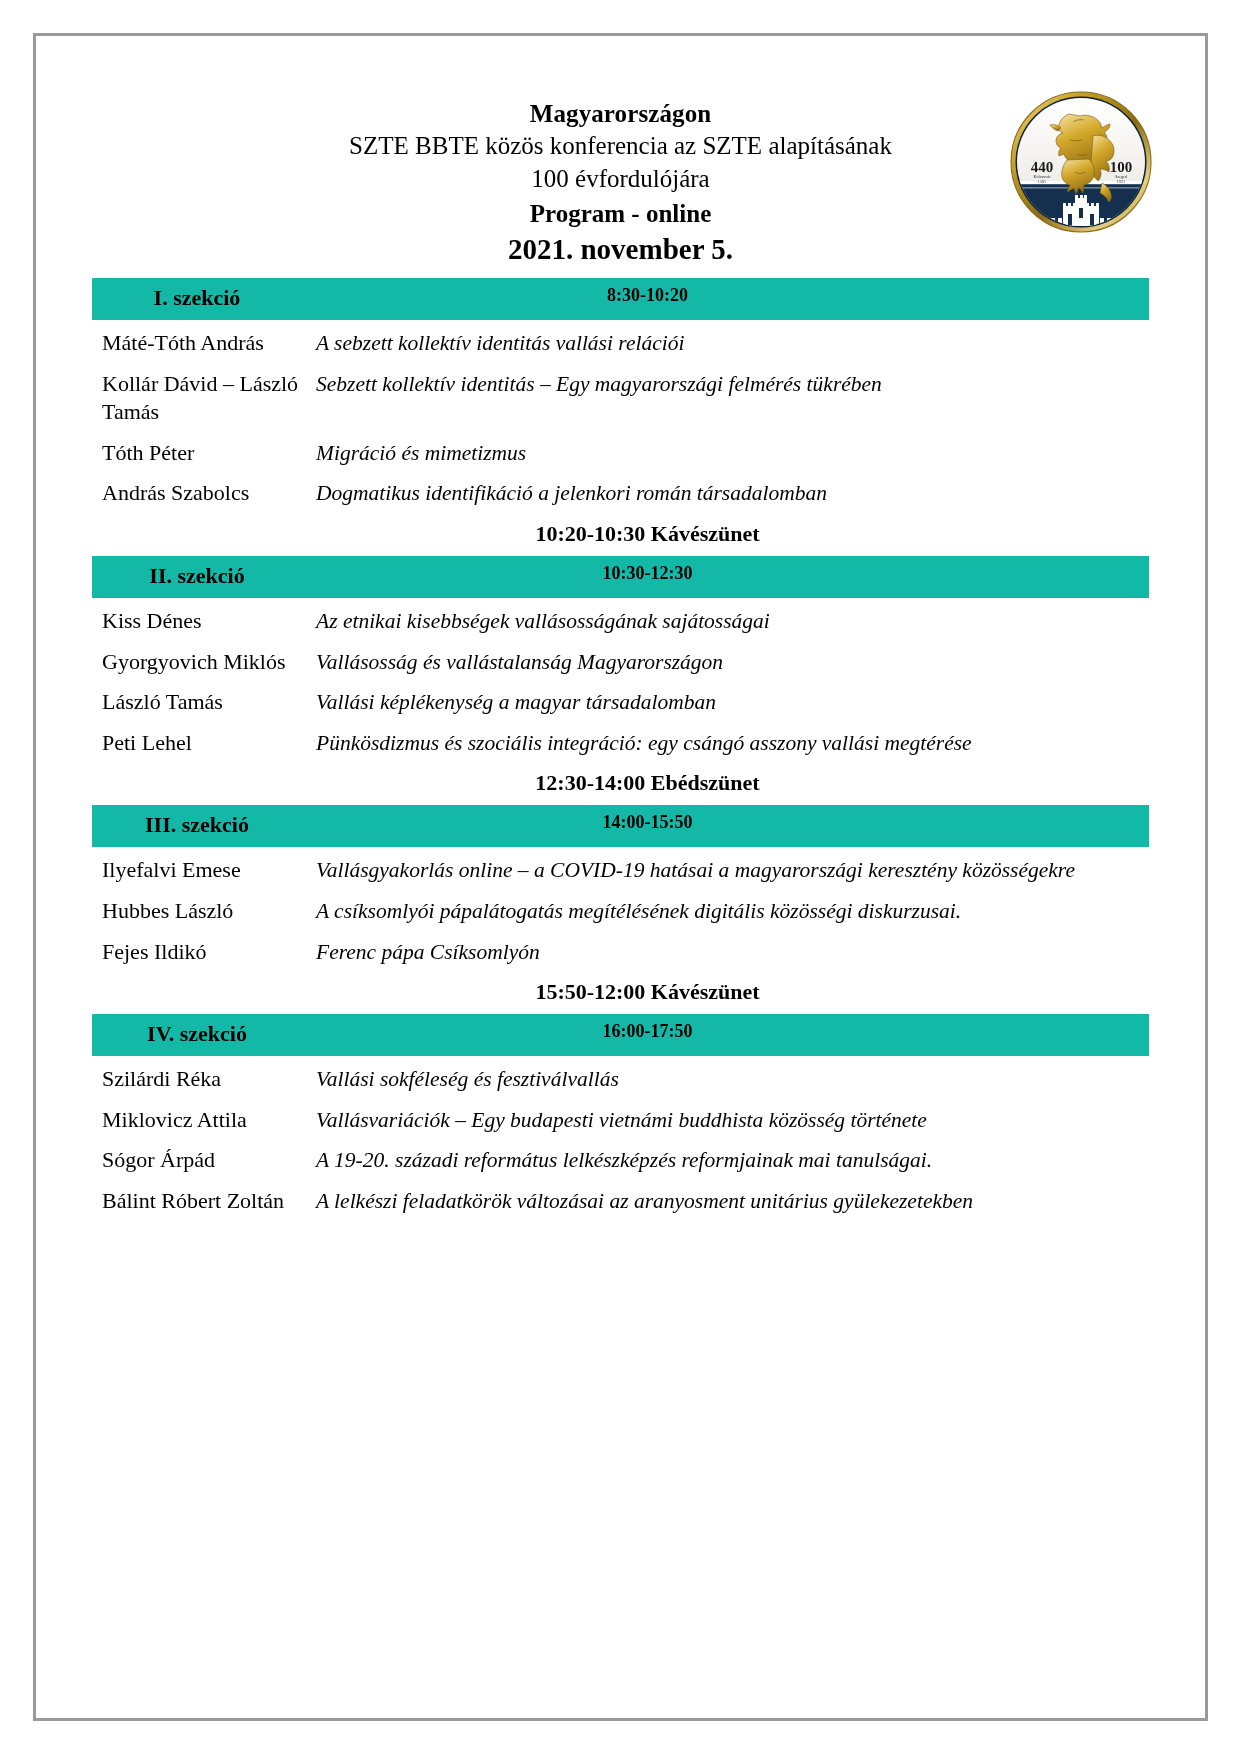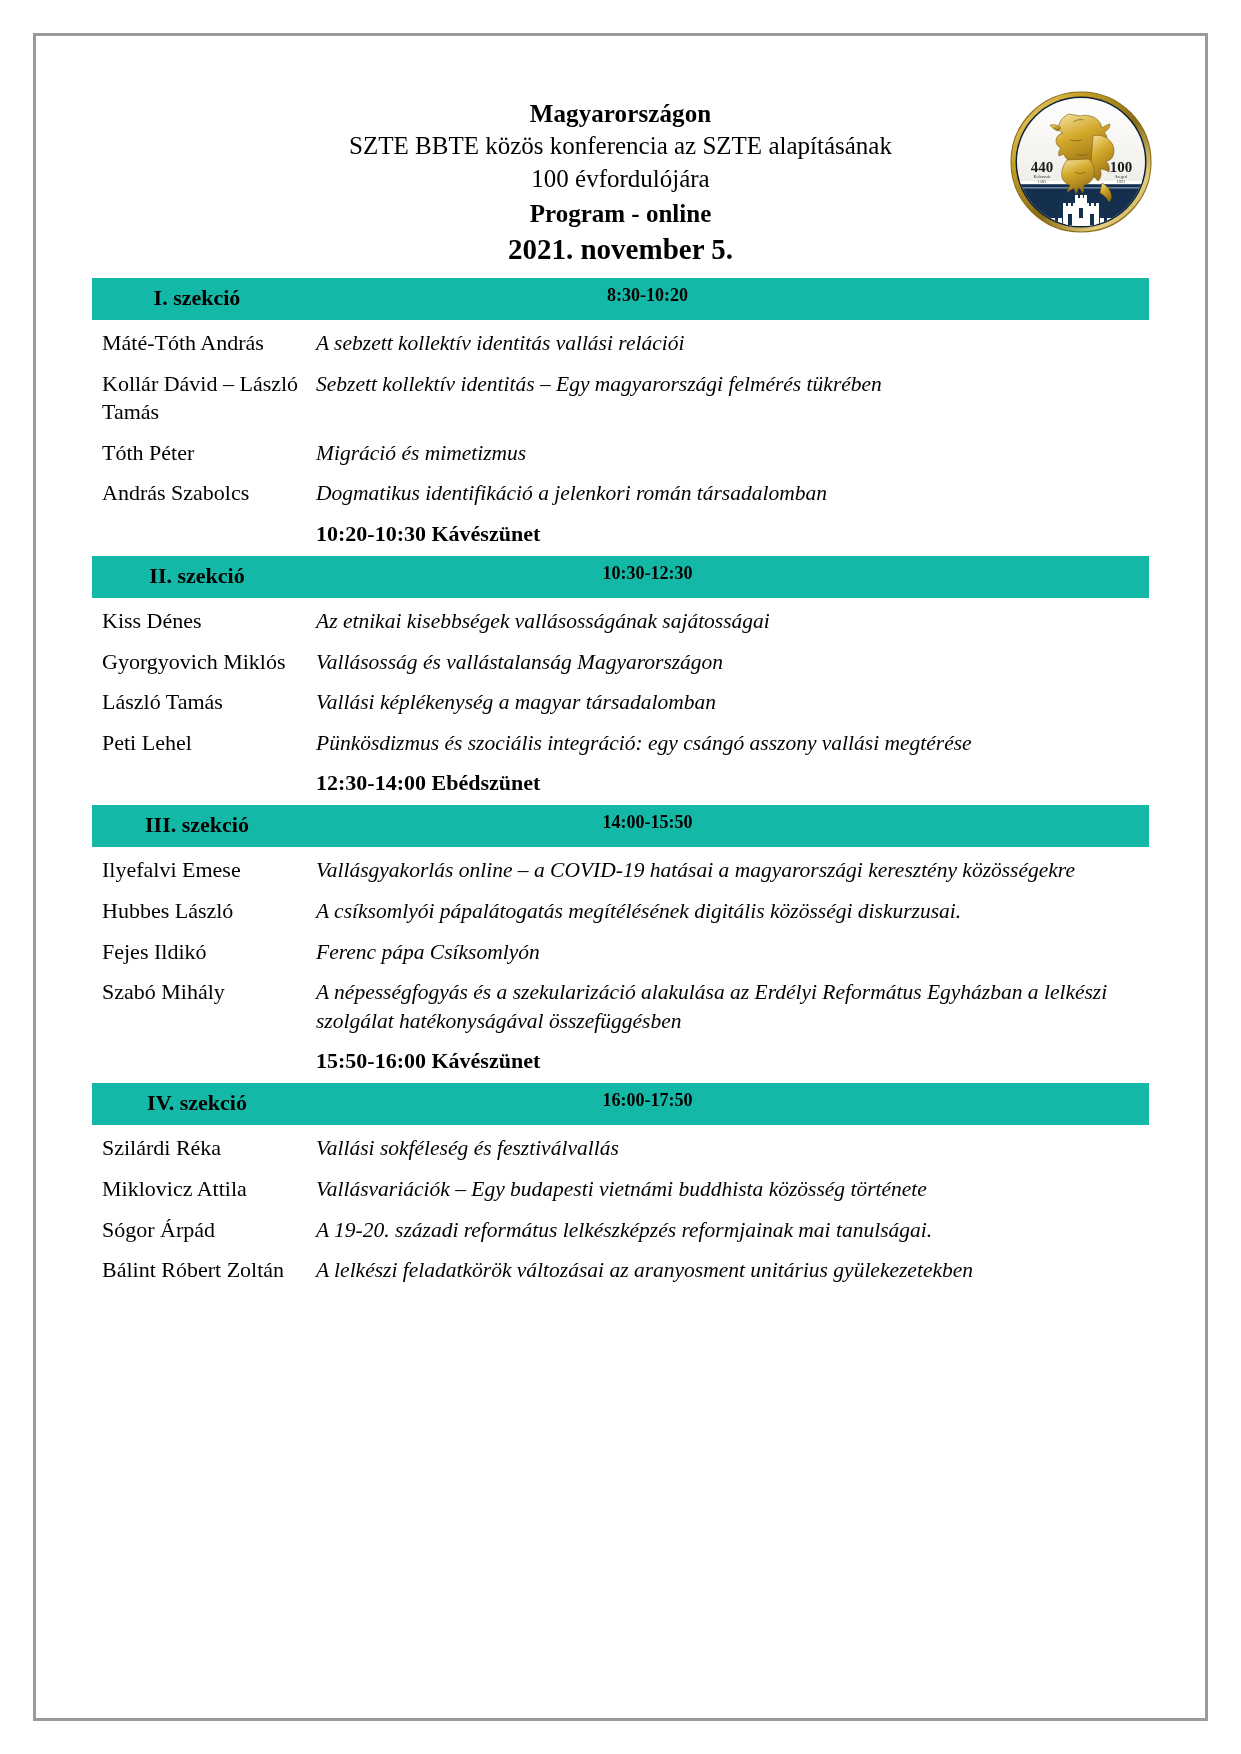--- a/index.html
+++ b/index.html
@@ -125,21 +125,21 @@
     padding-right: 6px !important;
   }
 
   .break-row td {
     padding-top: 10px;
     padding-bottom: 9px;
   }
   .break-text {
     font-size: 22px;
     font-weight: bold;
-    text-align: left;
+    text-align: center;
     padding-right: 170px !important;
   }
 </style>
 </head>
 <body>
 
 <div class="page-frame">
   <div class="page-inner">
 
     <div class="doc-header">
@@ -304,27 +304,23 @@
             <td class="talk-title">Vallásgyakorlás online – a COVID-19 hatásai a magyarországi keresztény közösségekre</td>
           </tr>
           <tr class="talk-row">
             <td class="speaker">Hubbes László</td>
             <td class="talk-title">A csíksomlyói pápalátogatás megítélésének digitális közösségi diskurzusai.</td>
           </tr>
           <tr class="talk-row">
             <td class="speaker">Fejes Ildikó</td>
             <td class="talk-title">Ferenc pápa Csíksomlyón</td>
           </tr>
-          <tr class="talk-row">
-            <td class="speaker">Szabó Mihály</td>
-            <td class="talk-title">A népességfogyás és a szekularizáció alakulása az Erdélyi Református Egyházban a lelkészi szolgálat hatékonyságával összefüggésben</td>
-          </tr>
           <tr class="break-row">
             <td></td>
-            <td class="break-text">15:50-16:00 Kávészünet</td>
+            <td class="break-text">15:50-12:00 Kávészünet</td>
           </tr>
           <tr class="section-row">
             <td class="section-name">IV. szekció</td>
             <td class="section-time">16:00-17:50</td>
           </tr>
           <tr class="talk-row">
             <td class="speaker">Szilárdi Réka</td>
             <td class="talk-title">Vallási sokféleség és fesztiválvallás</td>
           </tr>
           <tr class="talk-row">

